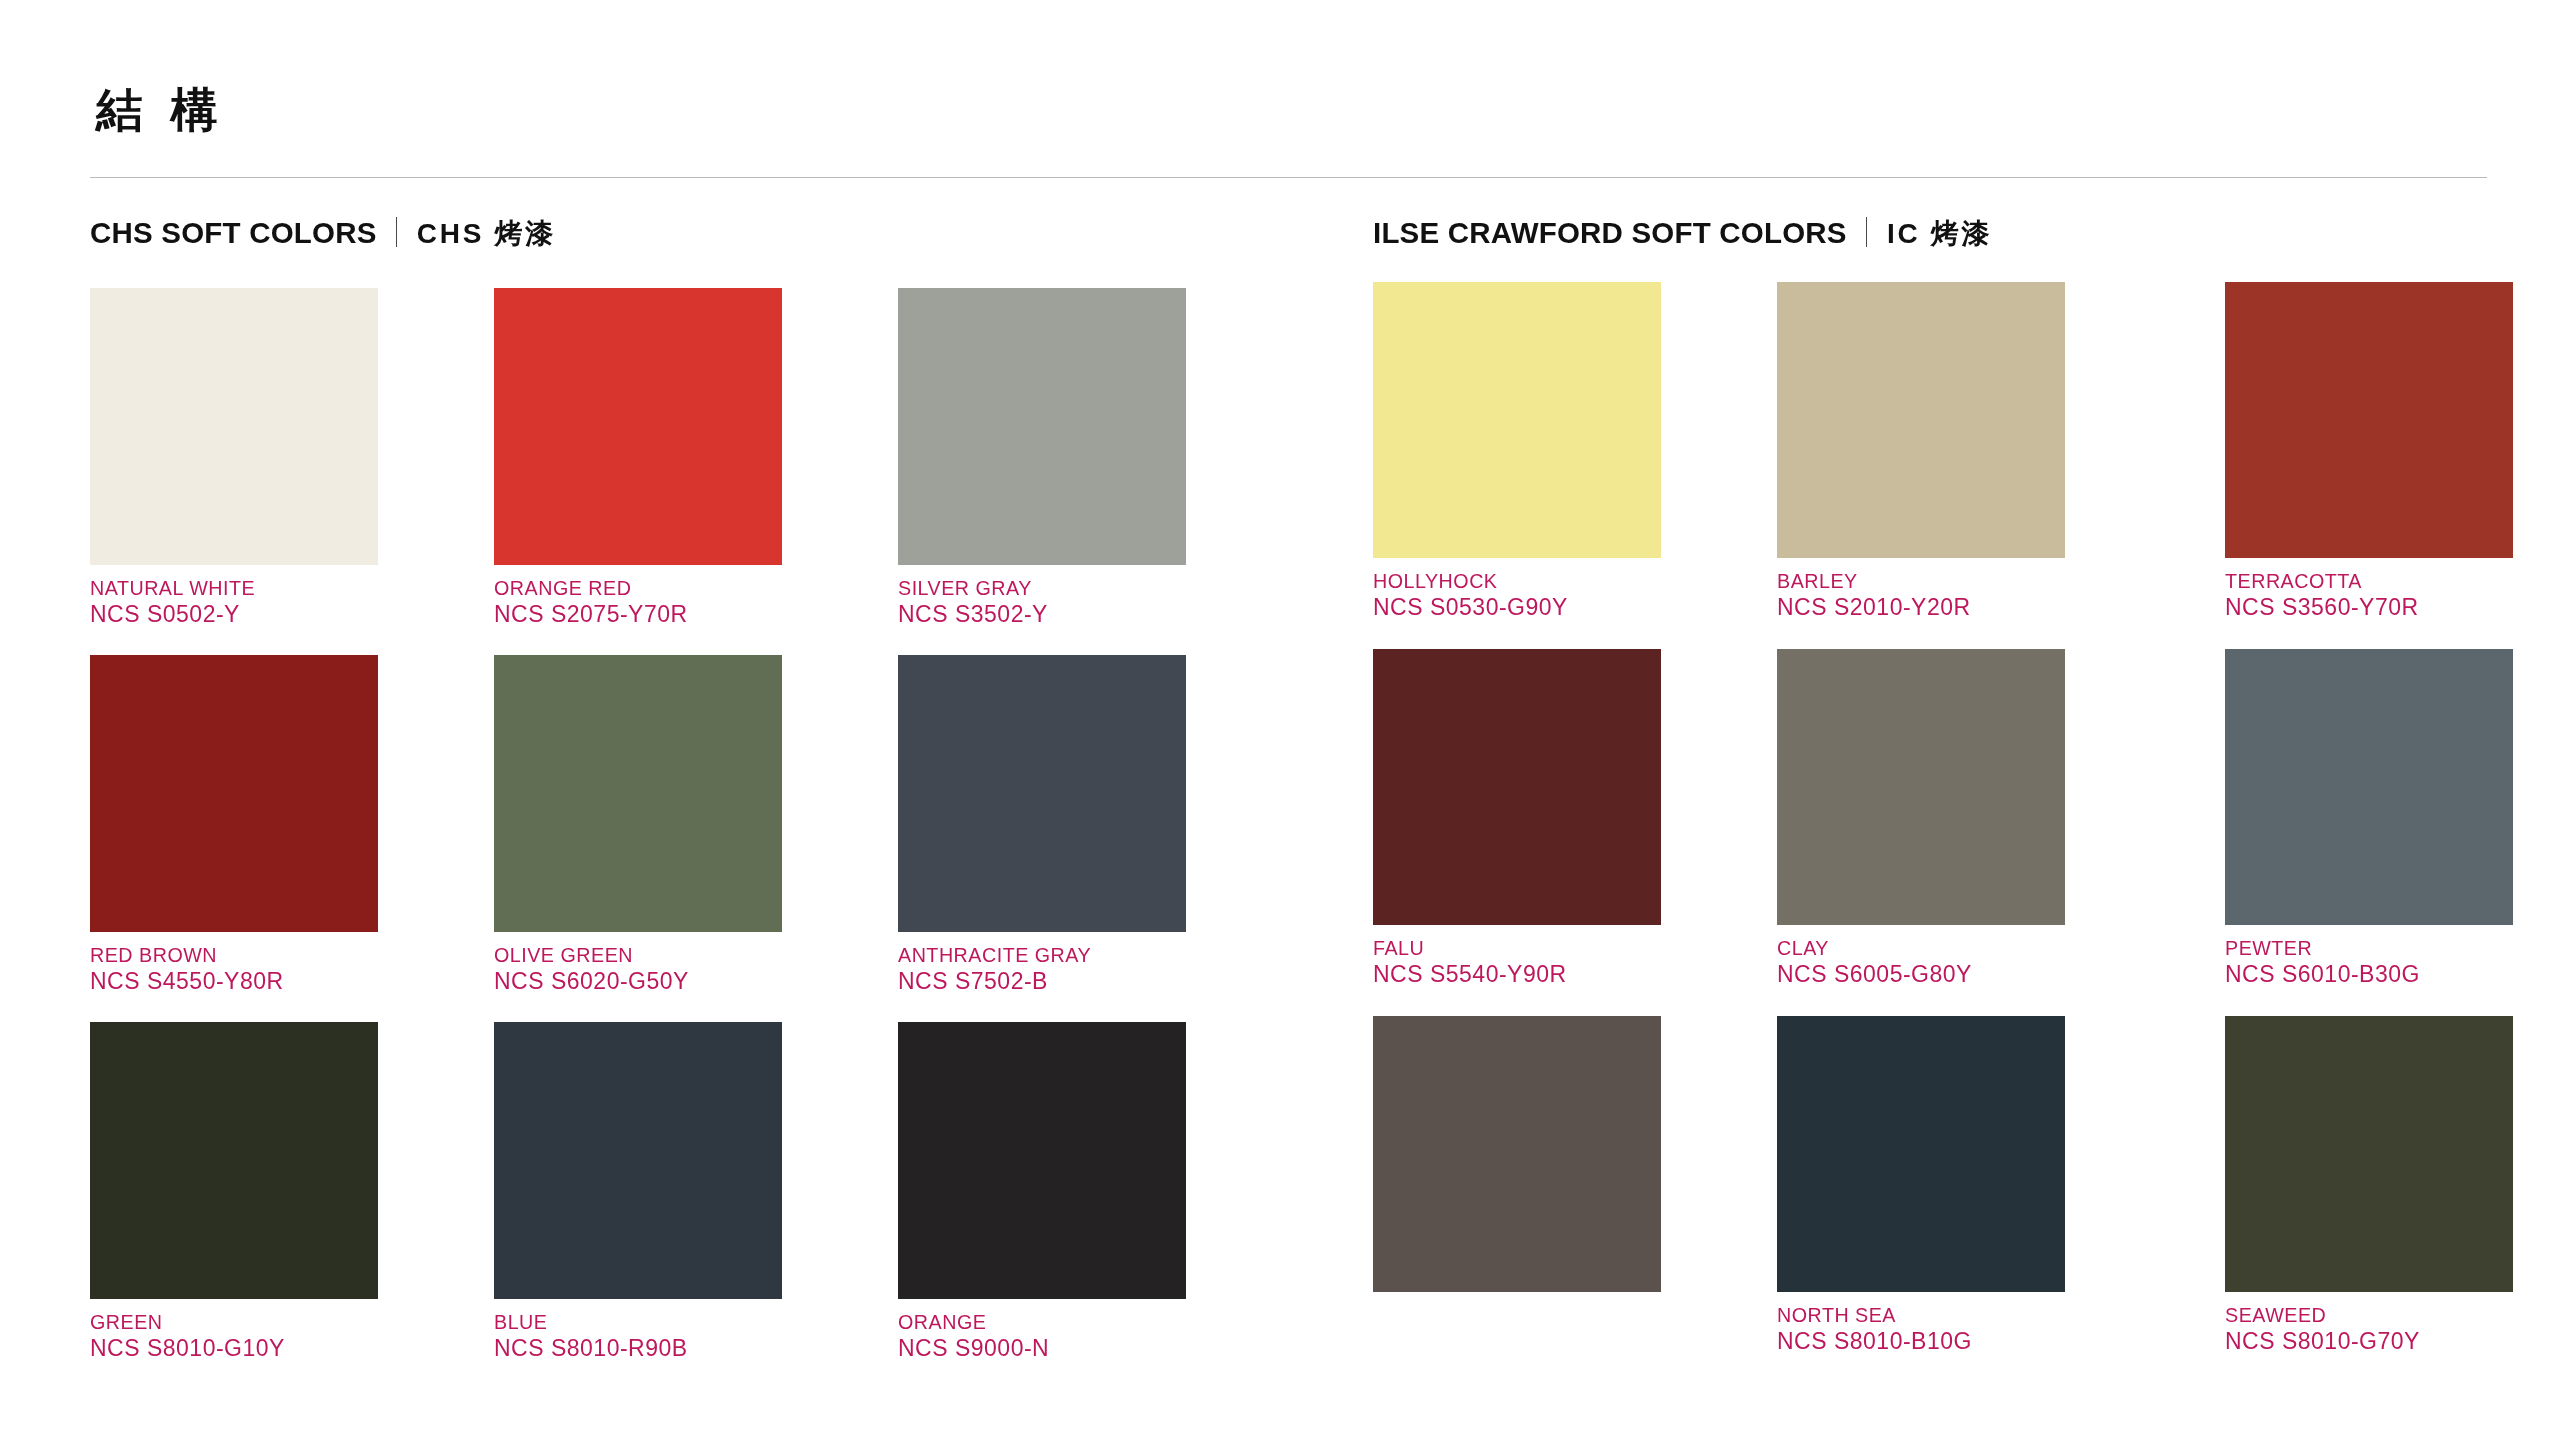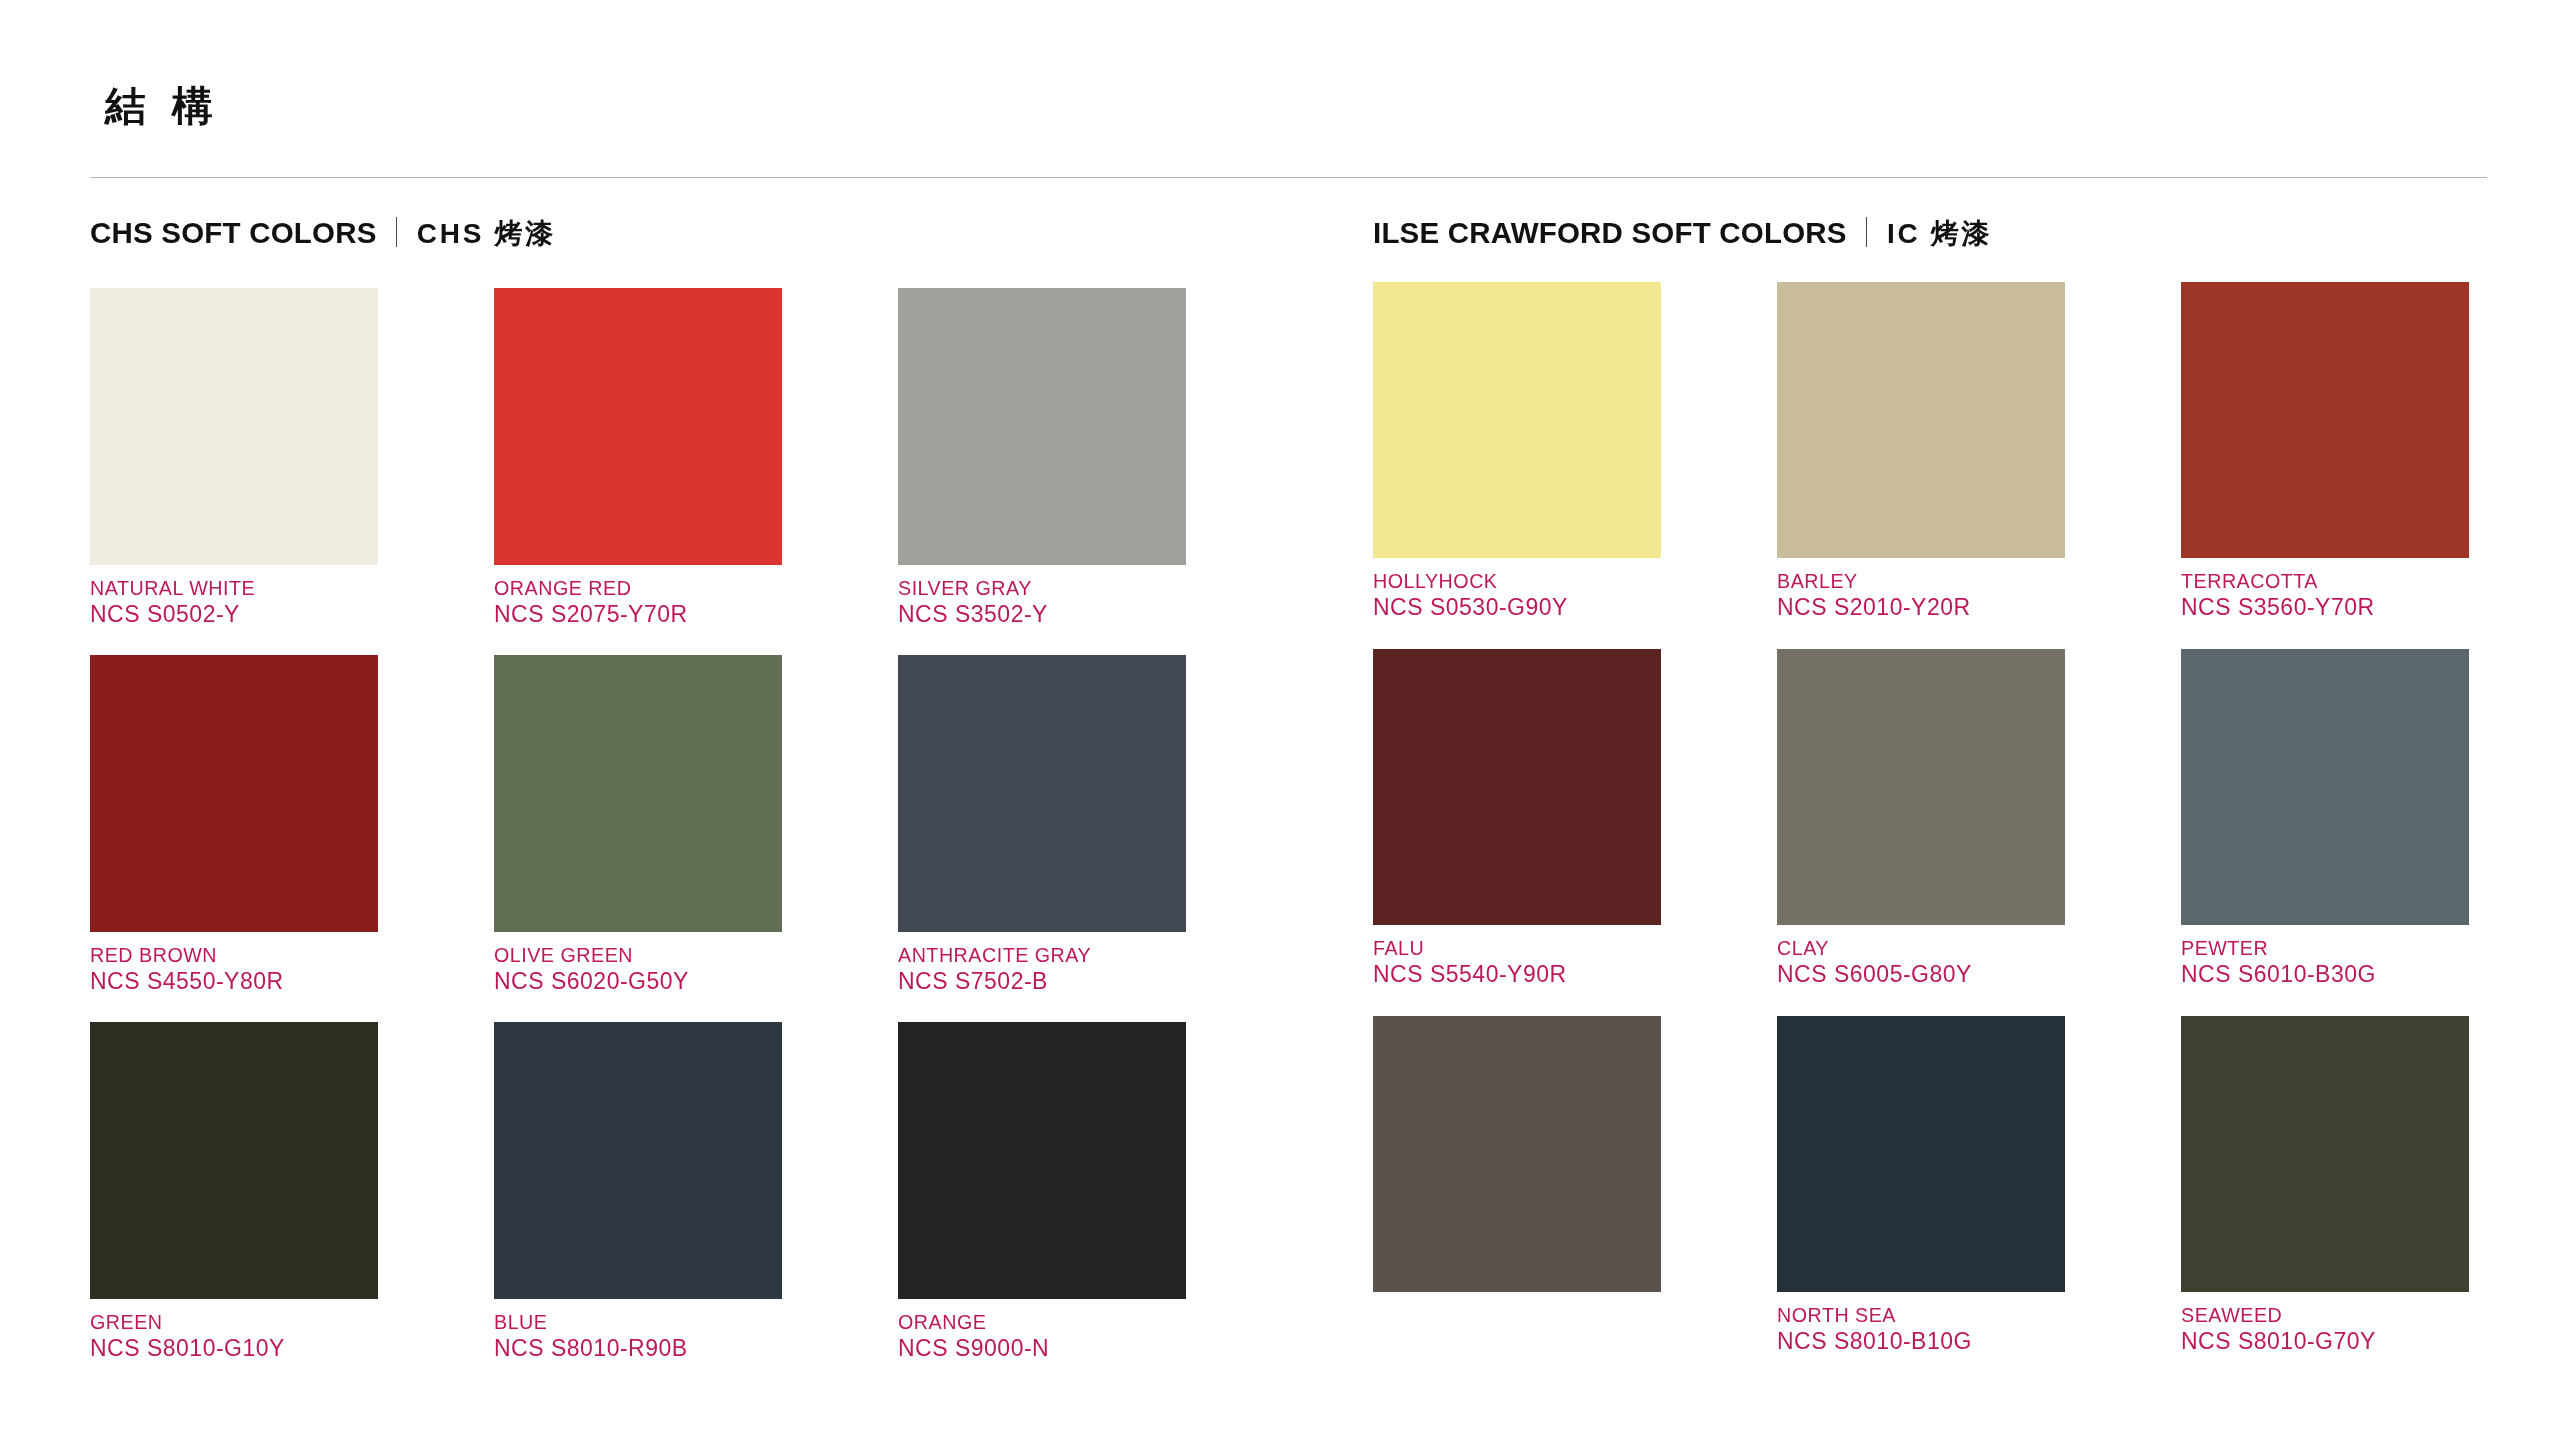--- a/index.html
+++ b/index.html
@@ -18,23 +18,23 @@
   .page {
     position: relative;
     width: 2576px;
     height: 1433px;
     background: #ffffff;
   }
 
   
   .page-title {
     position: absolute;
-    left: 105px;
+    left: 96px;
     top: 86px;
-    font-size: 41px;
+    font-size: 47px;
     font-weight: bold;
     letter-spacing: 7.2px;
     color: #111111;
     line-height: 1;
     white-space: nowrap;
   }
   .title-rule {
     position: absolute;
     left: 90px;
     top: 177px;
@@ -91,21 +91,21 @@
   .swatch-cell {
     position: absolute;
     top: 0;
     width: 288px;
   }
   .grid.left  .swatch-cell:nth-child(1) { left: 0px; }
   .grid.left  .swatch-cell:nth-child(2) { left: 404px; }
   .grid.left  .swatch-cell:nth-child(3) { left: 808px; }
   .grid.right .swatch-cell:nth-child(1) { left: 0px; }
   .grid.right .swatch-cell:nth-child(2) { left: 404px; }
-  .grid.right .swatch-cell:nth-child(3) { left: 808px; }
+  .grid.right .swatch-cell:nth-child(3) { left: 852px; }
 
   .chip {
     width: 288px;
     height: 277px;
     display: block;
   }
   .grid.right .chip { height: 276px; }
 
   .chip-labels {
     padding-top: 9.8px;

